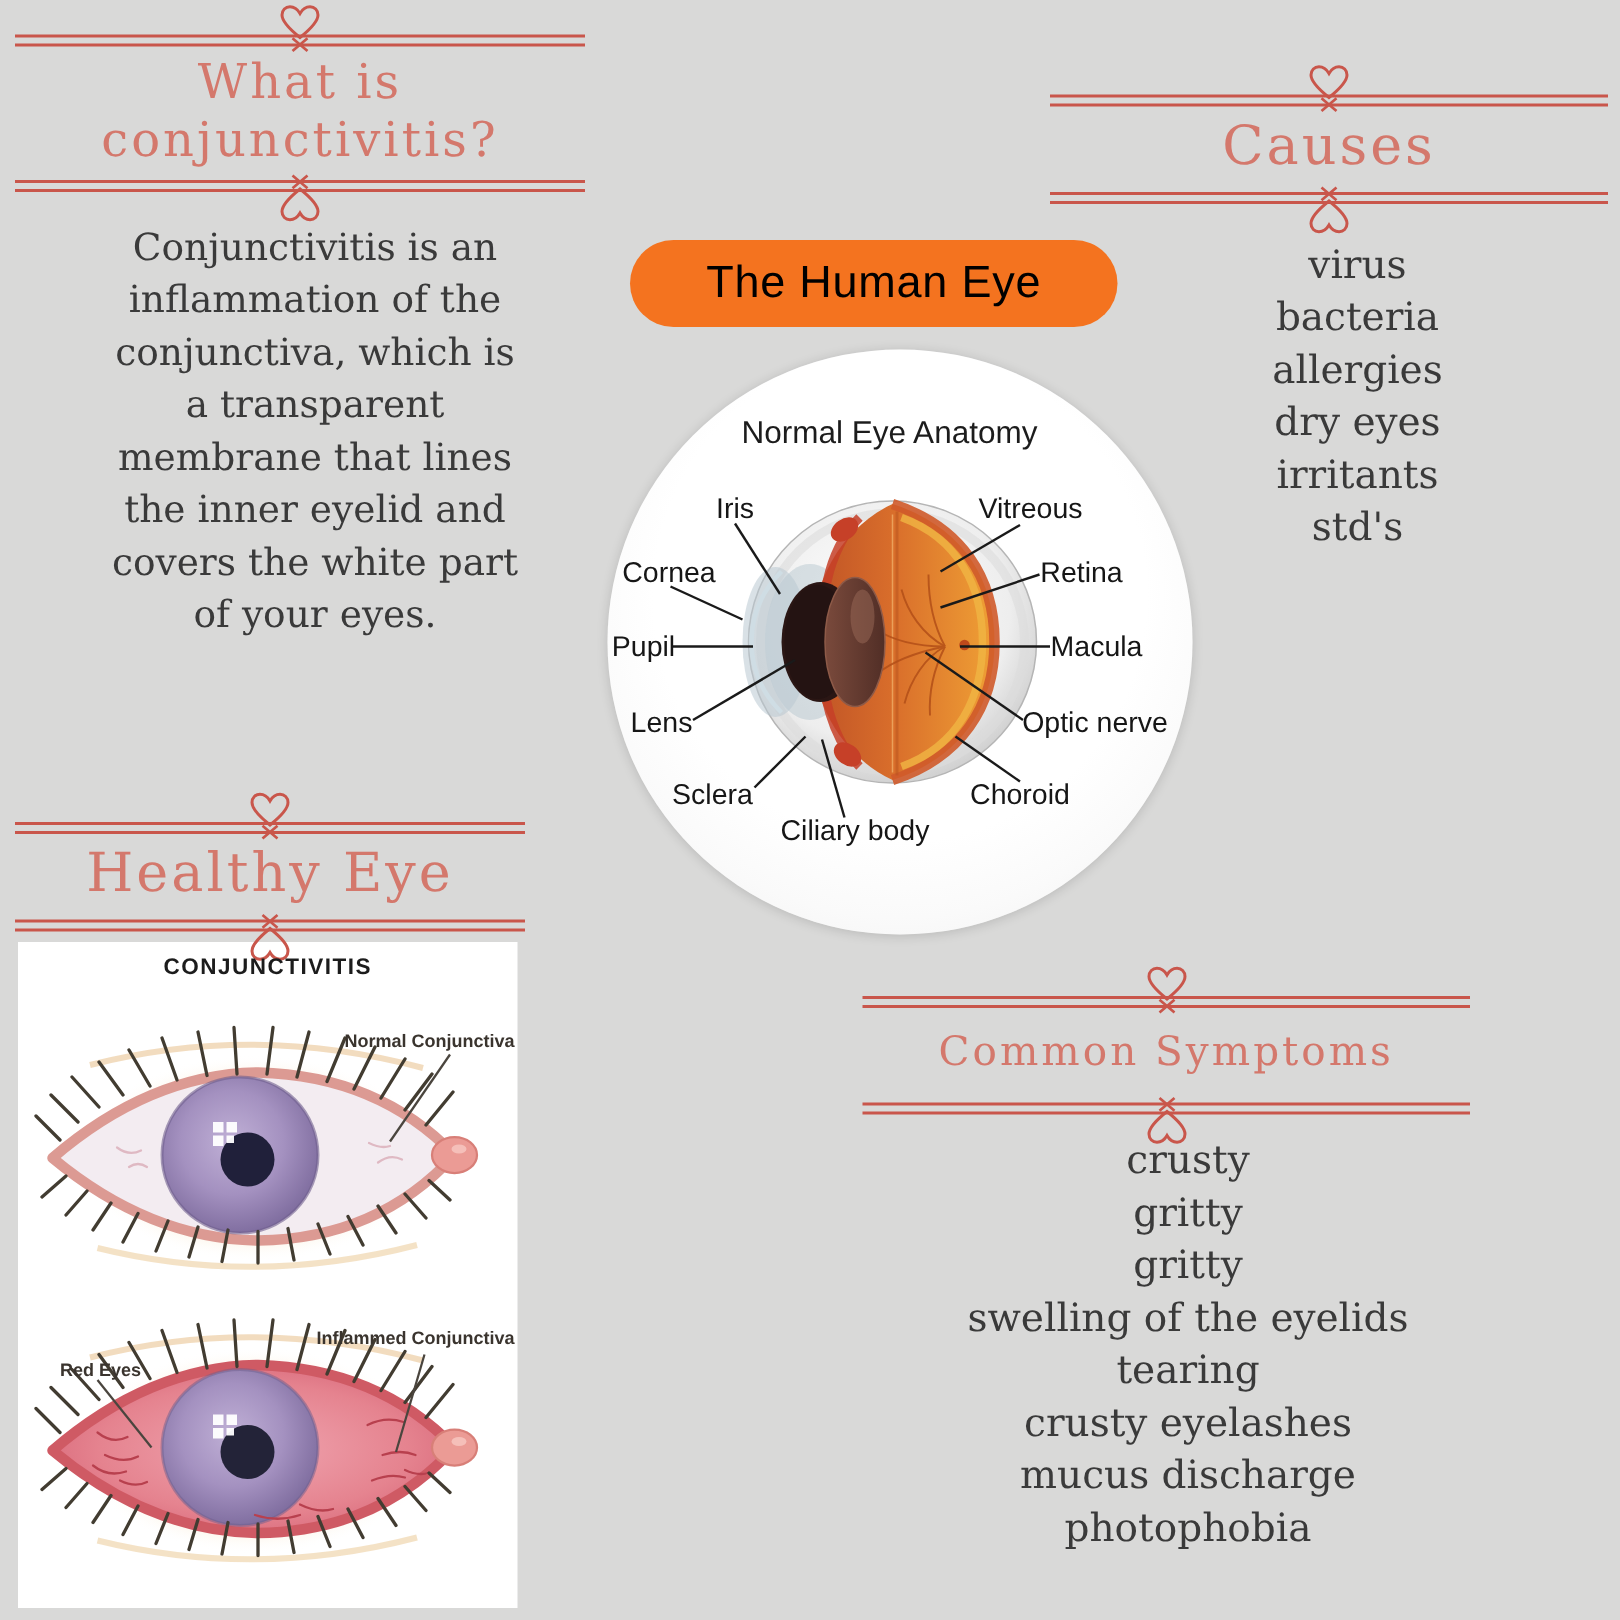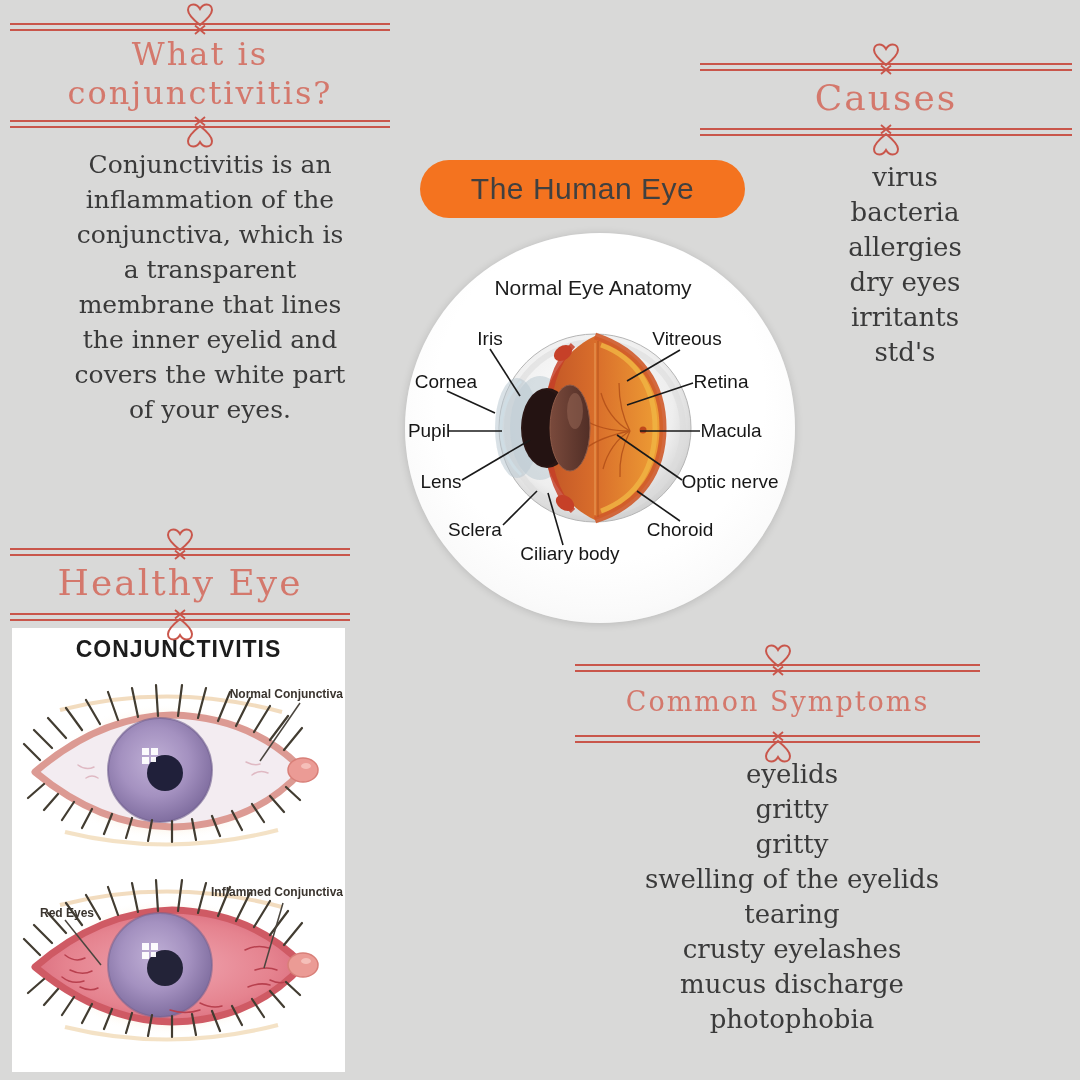--- a/index.html
+++ b/index.html
@@ -30,33 +30,33 @@
   .para{position:absolute;left:30px;top:147px;width:360px;text-align:center;white-space:pre-line;
         font-family:"DejaVu Serif","Liberation Serif",serif;font-size:25px;line-height:35px;color:var(--ink);}
 
   .list{position:absolute;text-align:center;font-family:"DejaVu Serif","Liberation Serif",serif;
         font-size:26px;line-height:35px;color:var(--ink);}
   #causes-list{left:720px;top:160px;width:370px;}
   #symptoms-list{left:602px;top:757px;width:380px;}
 
   .badge{position:absolute;left:420px;top:160px;width:325px;height:58px;border-radius:29px;
          background:var(--orange);display:flex;align-items:center;justify-content:center;
-         font-size:30px;color:#404040;letter-spacing:0.5px;}
+         font-size:30px;color:#000000;letter-spacing:0.5px;}
 
   .circle{position:absolute;left:405px;top:233px;width:390px;height:390px;border-radius:50%;
           background:radial-gradient(circle at 50% 42%,#ffffff 55%,#fafafa 72%,#ececec 100%);
           box-shadow:0 1px 8px rgba(0,0,0,0.15);}
   .circle svg{display:block;width:390px;height:390px;}
   .diag-title{font-family:"Liberation Sans",sans-serif;font-size:21px;fill:#1c1c1c;}
   .lbl{font-family:"Liberation Sans",sans-serif;font-size:19px;fill:#161616;}
   .conn{stroke:#1a1a1a;stroke-width:1.6;}
 
   .panel{position:absolute;left:12px;top:628px;width:333px;height:444px;background:#ffffff;}
   .panel-title{position:absolute;top:8px;left:0;width:100%;text-align:center;z-index:3;
-               font-size:23px;font-weight:bold;letter-spacing:1px;color:#1c1c1c;}
+               font-size:15px;font-weight:bold;letter-spacing:1px;color:#1c1c1c;}
   .panel svg{position:absolute;top:0;left:0;}
   .plbl{font-family:"Liberation Sans",sans-serif;font-size:12px;font-weight:bold;fill:#3a342e;}
   .pconn{stroke:#4a453e;stroke-width:1.5;}
   .lash{stroke:#423c31;stroke-width:2.2;stroke-linecap:round;fill:none;}
   .vessel{fill:none;stroke-linecap:round;}
 </style>
 </head>
 <body>
 
 <div class="orn-header" id="hdr-what">
@@ -307,21 +307,21 @@
   </svg>
   <div class="dline"></div>
   <div class="orn-title">Common Symptoms</div>
   <div class="dline"></div>
   <svg class="heart flip" viewBox="0 0 30 34">
     <path d="M15,23 C7.5,17 3,12 3,8 C3,4.6 5.4,2.5 8.3,2.5 C11,2.5 13.4,4.2 15,7 C16.6,4.2 19,2.5 21.7,2.5 C24.6,2.5 27,4.6 27,8 C27,12 22.5,17 15,23 Z" stroke-width="2"></path>
     <path d="M10,32 L20,23.5 M20,32 L10,23.5" stroke-width="1.8"></path>
   </svg>
 </div>
 <div class="list" id="symptoms-list">
-    <div class="list-line">eyelids</div>
+    <div class="list-line">crusty</div>
     <div class="list-line">gritty</div>
     <div class="list-line">gritty</div>
     <div class="list-line">swelling of the eyelids</div>
     <div class="list-line">tearing</div>
     <div class="list-line">crusty eyelashes</div>
     <div class="list-line">mucus discharge</div>
     <div class="list-line">photophobia</div>
   </div>
 
 </body></html>

